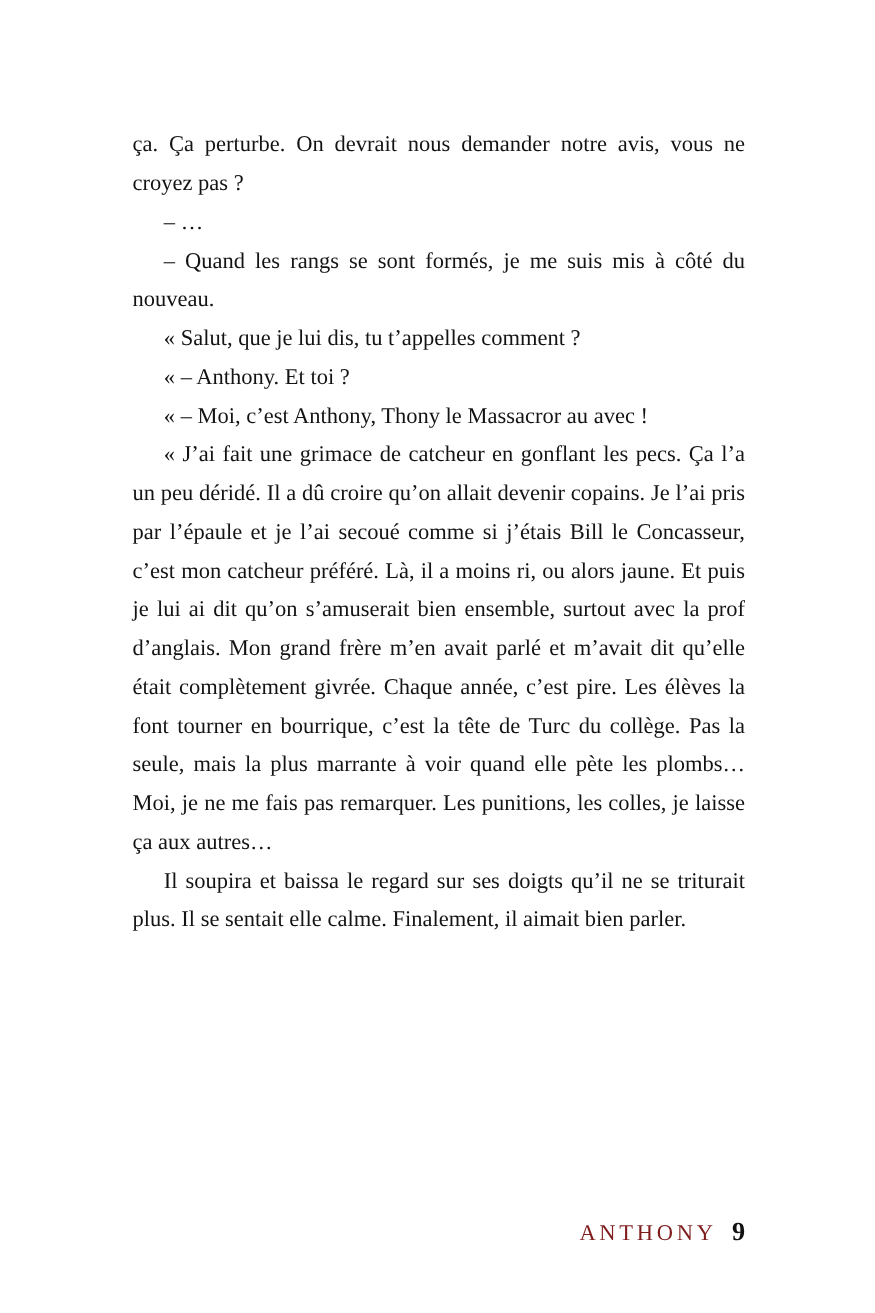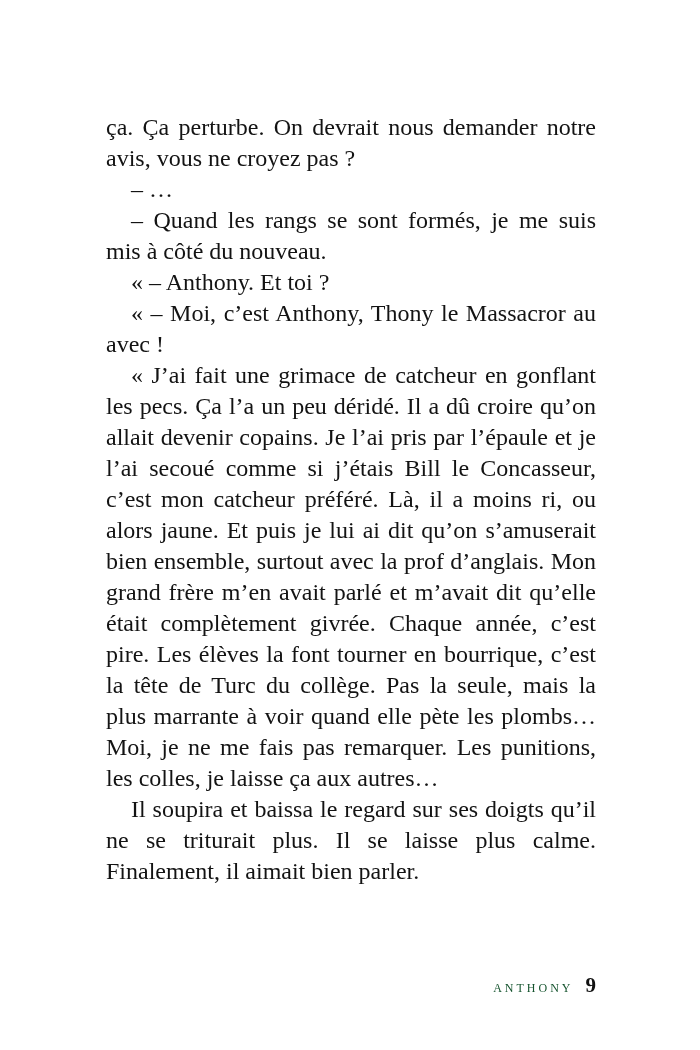--- a/index.html
+++ b/index.html
@@ -16,66 +16,66 @@
   .page {
     position: relative;
     width: 700px;
     height: 1050px;
     box-sizing: border-box;
     padding: 100px 104px 0 106px;
     background: #ffffff;
     overflow: hidden;
   }
   .text-block {
-    font-size: 24px;
+    font-size: 18px;
     line-height: 31px;
     text-align: justify;
     text-justify: inter-word;
     hyphens: auto;
-    margin-top: 12px;
     -webkit-hyphens: auto;
   }
   .text-block p {
     margin: 0;
     padding: 0;
   }
   .text-block p.indent {
     text-indent: 25px;
   }
   .footer {
     position: absolute;
     right: 104px;
     bottom: 52px;
     display: flex;
     align-items: baseline;
     gap: 12px;
   }
   .running-head {
-    font-size: 12px;
+    font-size: 18px;
     letter-spacing: 3px;
     text-transform: uppercase;
-    color: #14532d;
+    color: #7f1d1d;
   }
   .page-number {
     font-size: 21px;
     font-weight: bold;
     color: #111111;
   }
 </style>
 </head>
 <body>
 
 <div class="page">
   <div class="text-block">
     <p>ça. Ça perturbe. On devrait nous demander notre avis, vous ne croyez pas ?</p>
     <p class="indent">– …</p>
     <p class="indent">– Quand les rangs se sont formés, je me suis mis à côté du nouveau.</p>
+    <p class="indent">« Salut, que je lui dis, tu t’appelles comment ?</p>
     <p class="indent">« – Anthony. Et toi ?</p>
     <p class="indent">« – Moi, c’est Anthony, Thony le Massacror au avec !</p>
     <p class="indent">« J’ai fait une grimace de catcheur en gonflant les pecs. Ça l’a un peu déridé. Il a dû croire qu’on allait devenir copains. Je l’ai pris par l’épaule et je l’ai secoué comme si j’étais Bill le Concasseur, c’est mon catcheur préféré. Là, il a moins ri, ou alors jaune. Et puis je lui ai dit qu’on s’amuserait bien ensemble, surtout avec la prof d’anglais. Mon grand frère m’en avait parlé et m’avait dit qu’elle était complètement givrée. Chaque année, c’est pire. Les élèves la font tourner en bourrique, c’est la tête de Turc du collège. Pas la seule, mais la plus marrante à voir quand elle pète les plombs… Moi, je ne me fais pas remarquer. Les punitions, les colles, je laisse ça aux autres…</p>
-    <p class="indent">Il soupira et baissa le regard sur ses doigts qu’il ne se triturait plus. Il se laisse plus calme. Finalement, il aimait bien parler.</p>
+    <p class="indent">Il soupira et baissa le regard sur ses doigts qu’il ne se triturait plus. Il se sentait elle calme. Finalement, il aimait bien parler.</p>
   </div>
 
   <div class="footer">
     <span class="running-head">Anthony</span>
     <span class="page-number">9</span>
   </div>
 </div>
 
 </body></html>

